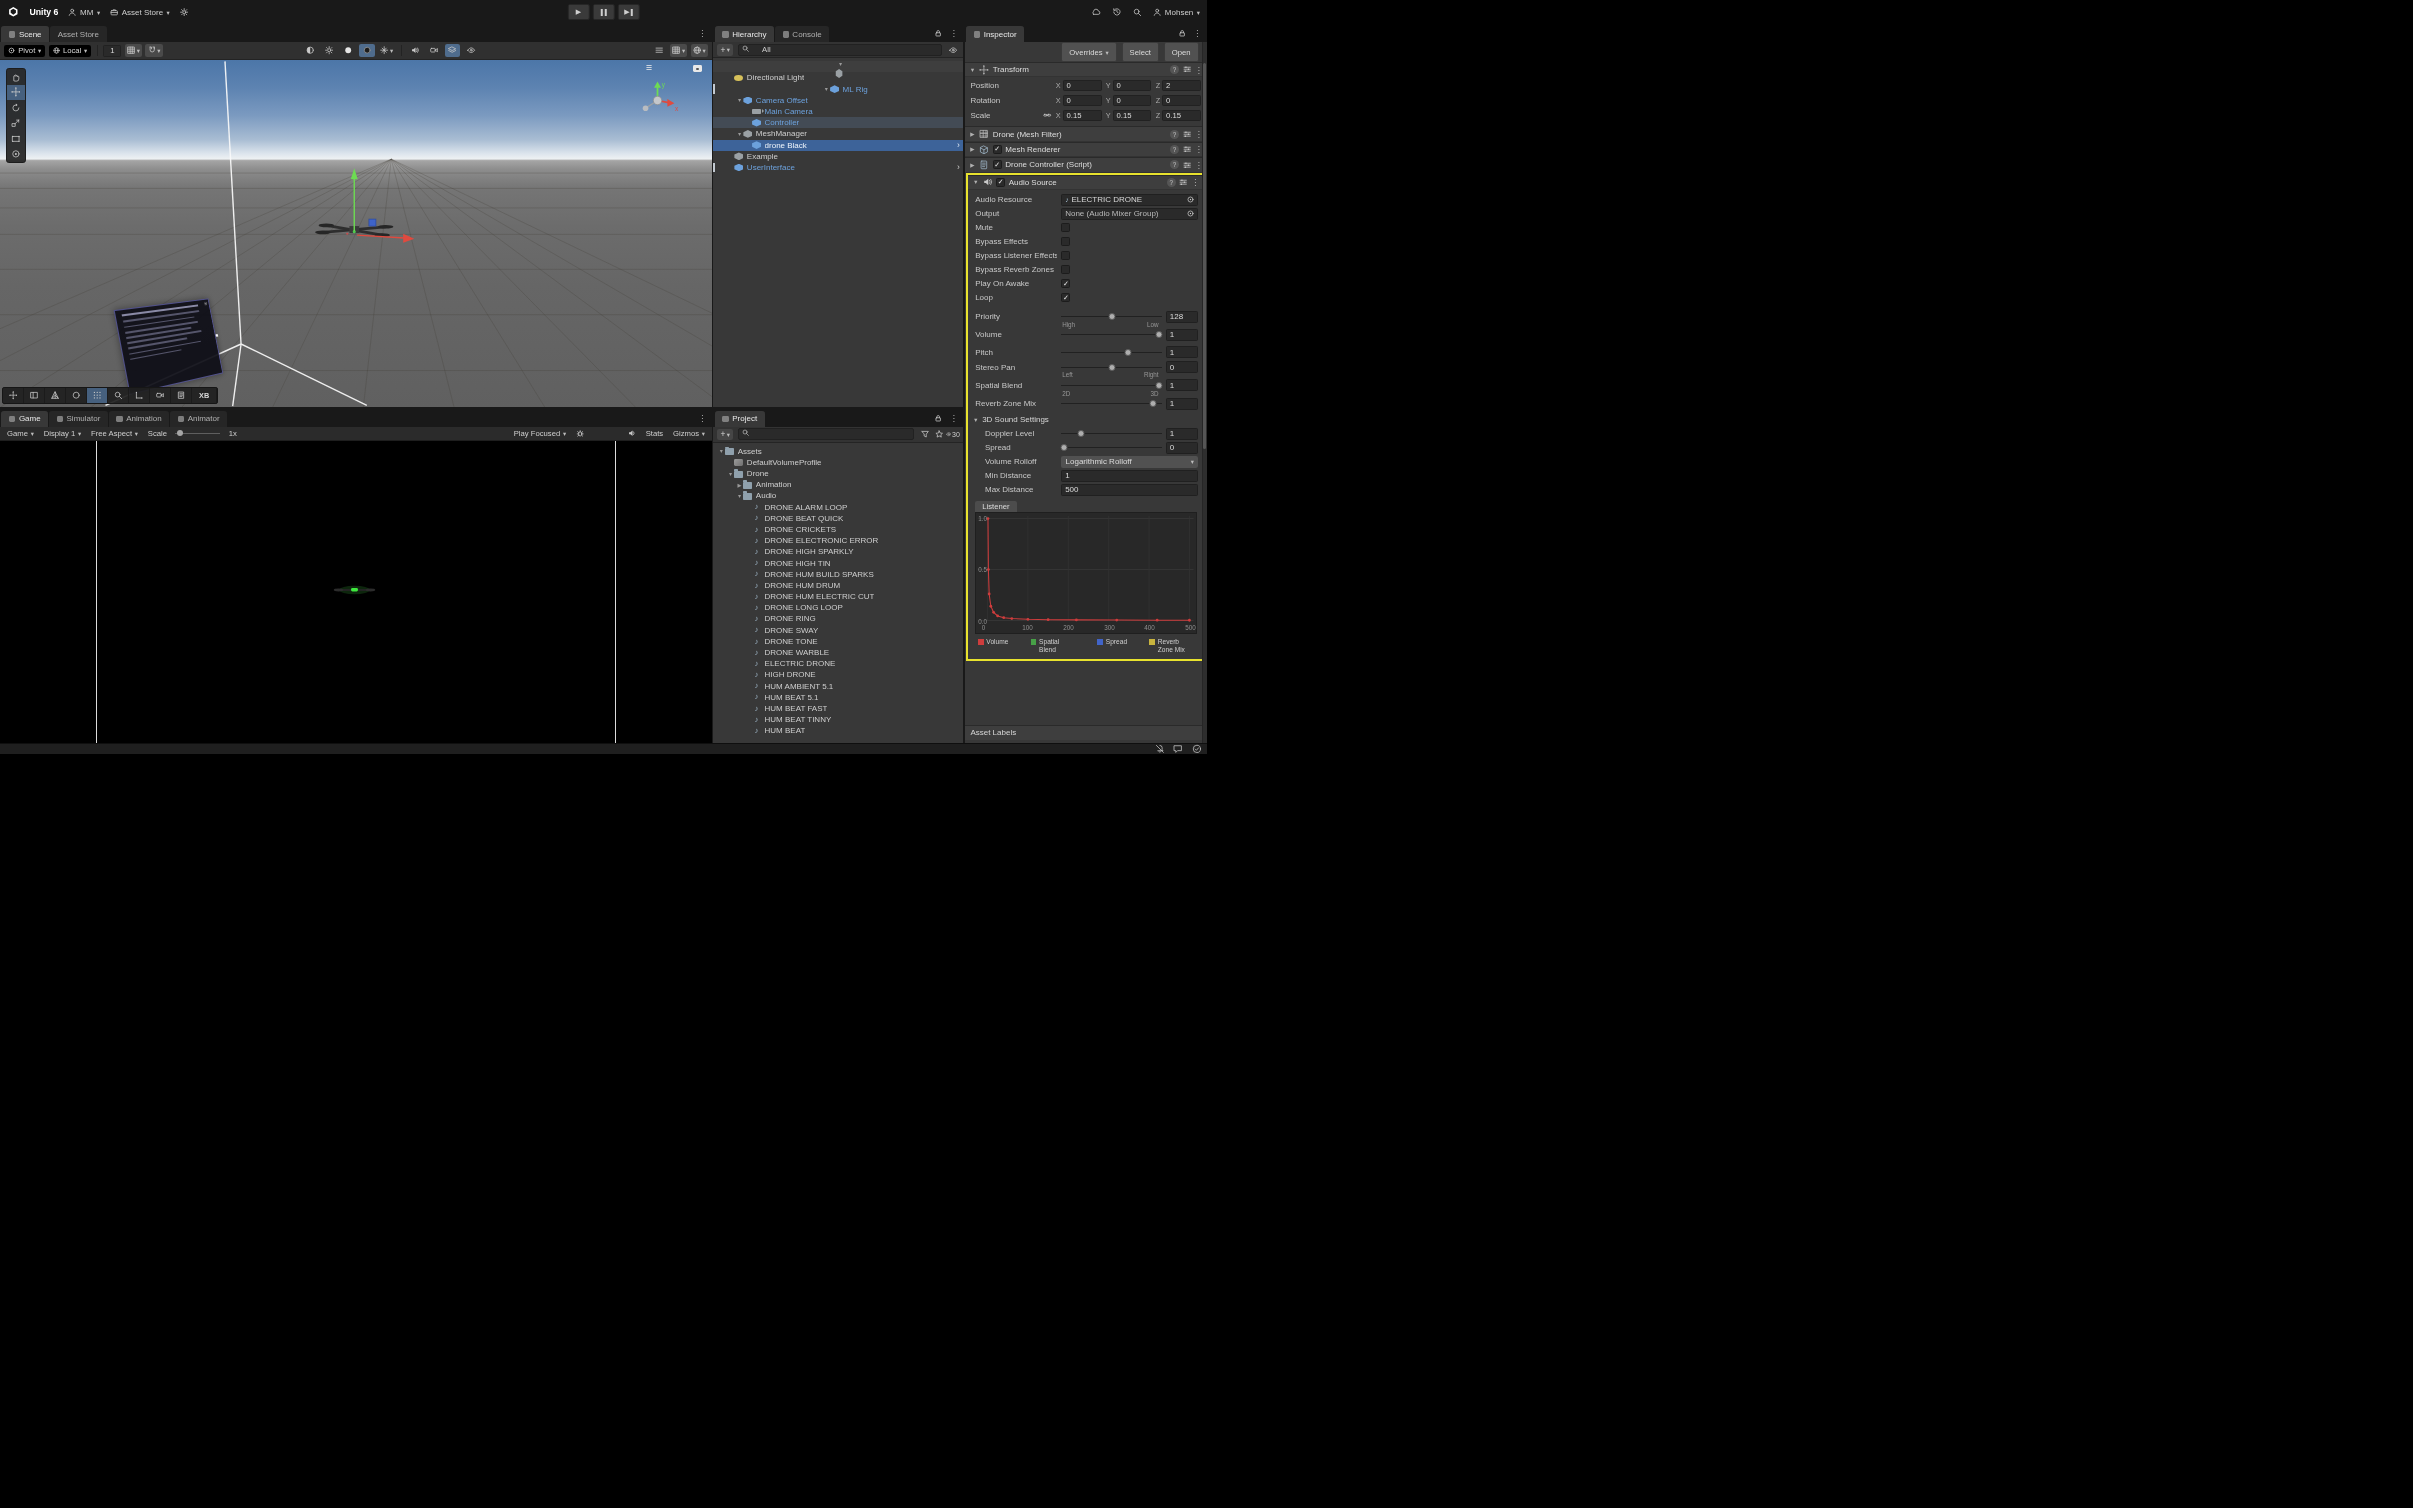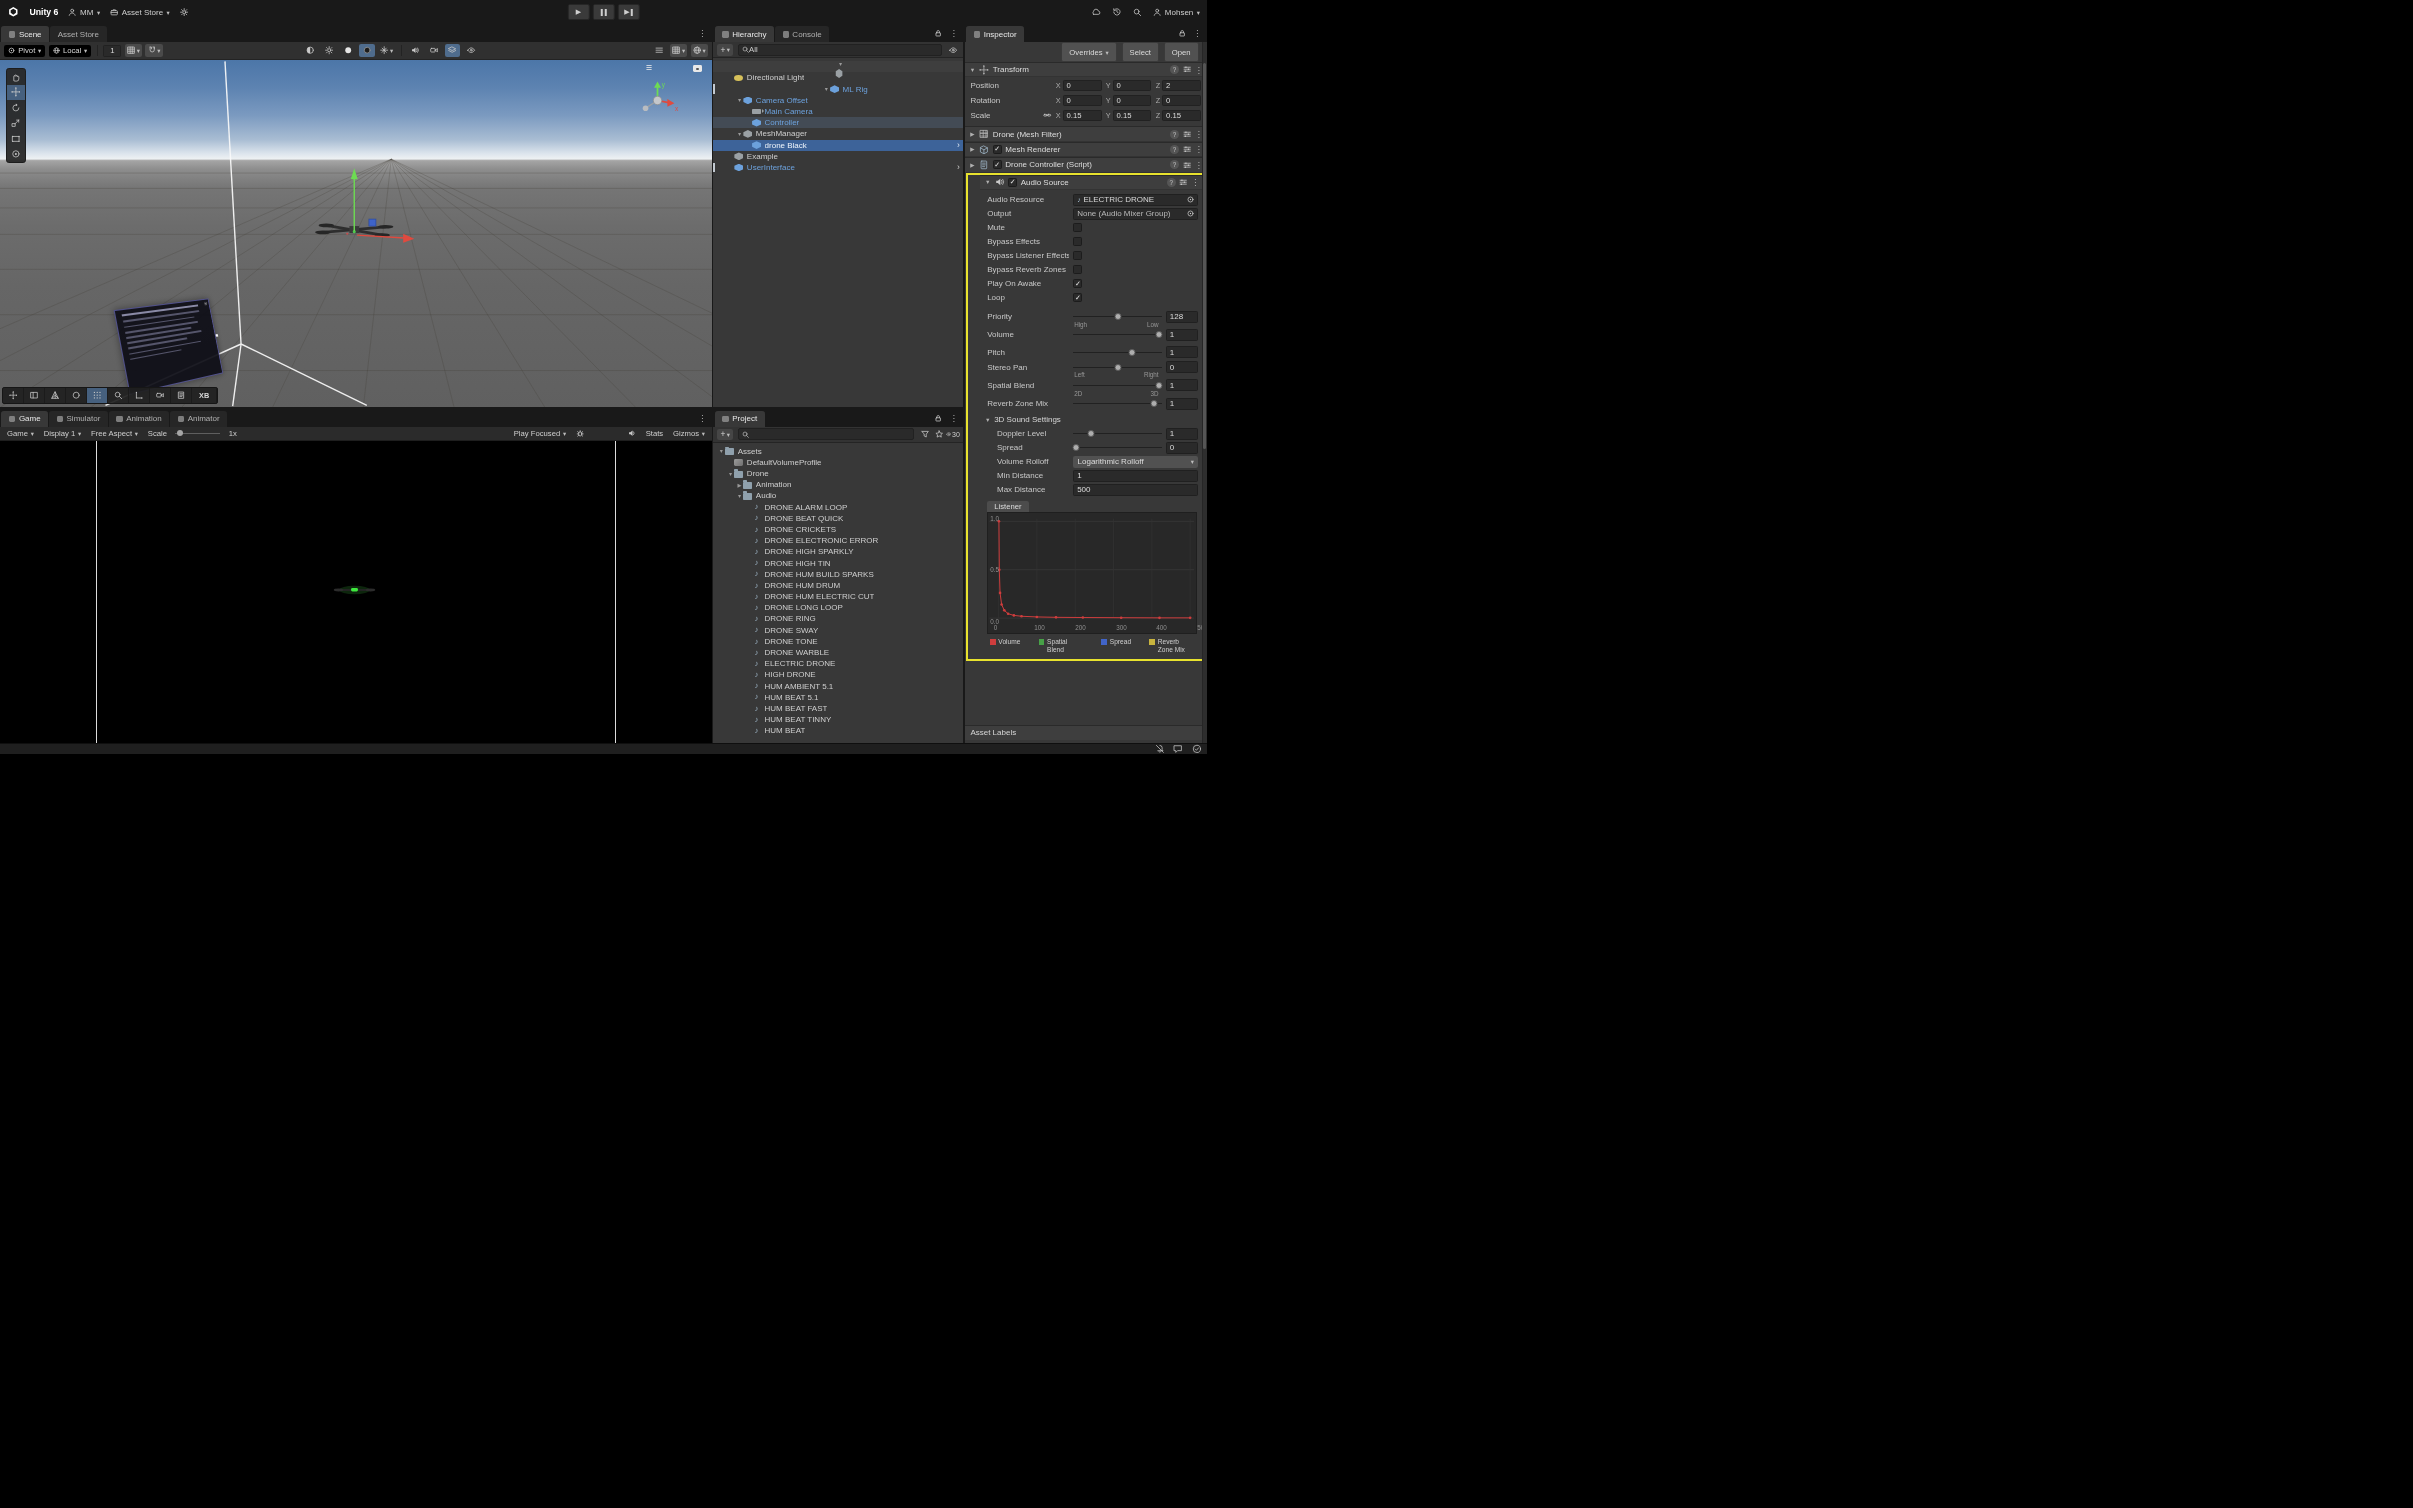--- a/index.html
+++ b/index.html
@@ -76,21 +76,21 @@
   .game-toolbar { height:14.7px; background:#2b2b2b; border-bottom:0.7px solid #1e1e1e; display:flex; align-items:center; padding:0 2.8px; gap:1.4px; flex:0 0 14.7px; font-size:7.7px; }
   .flat { display:flex; align-items:center; gap:2.8px; padding:0 4.2px; color:#cfcfcf; background:none; border:none; font-size:7.7px; }
   .scale-track { position:relative; width:45px; height:1.4px; background:#5f5f5f; margin:0 2.8px; }
   .scale-knob { position:absolute; left:4%; top:-2.8px; width:6.3px; height:6.3px; border-radius:50%; background:#a6a6a6; }
   .game-viewport { position:relative; flex:1; background:#000; overflow:hidden; }
   .gline { position:absolute; top:0; bottom:0; width:1px; background:rgba(250,250,250,.88); }
 
   
   .ptoolbar { height:16px; background:#333333; border-bottom:0.7px solid #242424; display:flex; align-items:center; padding:0 3.5px; flex:0 0 16px; }
   .plus-btn { display:flex; align-items:center; gap:1.4px; background:#464646; border:none; border-radius:2.1px; padding:0.7px 3.5px; color:#d6d6d6; font-size:8.4px; }
-  .search { flex:1; display:flex; align-items:center; gap:0; background:#2a2a2a; border:0.7px solid #212121; border-radius:2.1px; height:12px; padding:0 3.5px; color:#cfcfcf; font-size:7.7px; margin:0 4.2px; }
+  .search { flex:1; display:flex; align-items:flex-start; gap:13px; background:#2a2a2a; border:0.7px solid #212121; border-radius:2.1px; height:12px; padding:0 3.5px; color:#cfcfcf; font-size:7.7px; margin:0 4.2px; }
   .pt-ico { width:14px; height:12px; display:flex; align-items:center; justify-content:center; background:none; border:none; gap:0.7px; color:#cfcfcf; font-size:7px; }
   .tree { flex:1; overflow:hidden; padding-top:2.8px; position:relative; }
   .trow2 { display:flex; align-items:center; height:11.2px; position:relative; font-size:8px; color:#cfcfcf; white-space:nowrap; }
   .trow2.prefab { color:#6ca1dc; }
   .trow2.scene { background:#3e3e3e; font-weight:bold; color:#e8e8e8; }
   .trow2.subhl { background:rgba(90,112,140,.35); }
   .trow2.sel { background:#3d6399; color:#eef4fb; }
   .trow2.sel .expander, .trow2.sel .chev { color:#dce8f5; }
   .expander { width:7.7px; flex:0 0 7.7px; font-size:5.2px; color:#999; text-align:center; }
   .licon { width:9px; height:8.4px; flex:0 0 9px; margin-right:2.8px; display:inline-flex; align-items:center; justify-content:center; }
@@ -122,21 +122,21 @@
   .cb { width:9px; height:9px; background:#2a2a2a; border:0.7px solid #1c1c1c; border-radius:1.4px; display:inline-flex; align-items:center; justify-content:center; color:transparent; font-size:7px; flex:0 0 9px; }
   .cb.on { color:#e6e6e6; }
   .tbody { padding:2.1px 2.8px 4.9px; display:flex; flex-direction:column; gap:2.1px; }
   .trow { display:flex; align-items:center; gap:2.8px; padding:0 2.8px; height:12.6px; }
   .tlab { flex:0 0 70px; color:#c8c8c8; }
   .lnk { flex:0 0 9.8px; display:flex; align-items:center; }
   .axgrp { flex:1; display:flex; gap:4.2px; }
   .ax { flex:1; display:flex; align-items:center; gap:2.1px; }
   .axl { color:#aaa; font-size:7.3px; }
   .axinput { flex:1; height:11.2px; background:#2a2a2a; border:0.7px solid #212121; border-radius:1.4px; padding:0 2.8px; display:flex; align-items:center; font-size:7.7px; color:#dcdcdc; }
-  .ylw { border:2.1px solid #e8e22e; margin:0 1.4px 1.4px; display:flex; flex-direction:column;padding-left:12px; }
+  .ylw { border:2.1px solid #e8e22e; margin:0 1.4px 1.4px; display:flex; flex-direction:column; }
   .arow { display:flex; align-items:center; min-height:14px; padding:0 5.6px 0 7px; gap:4.2px; }
   .alabel { flex:0 0 82px; color:#c8c8c8; overflow:hidden; white-space:nowrap; }
   .alabel.ind { padding-left:9.8px; }
   .objfield { flex:1; display:flex; align-items:center; gap:2.8px; background:#2a2a2a; border:0.7px solid #202020; border-radius:1.4px; height:12px; padding:0 2.8px; color:#d8d8d8; }
   .objfield .note { color:#9fb6c8; font-size:7px; }
   .objfield .pick { margin-left:auto; display:flex; }
   .txtfield { flex:1; height:12px; background:#2a2a2a; border:0.7px solid #202020; border-radius:1.4px; padding:0 2.8px; display:flex; align-items:center; color:#dcdcdc; }
   .ddfield { flex:1; height:12px; background:#515151; border-radius:2.1px; padding:0 4.2px; display:flex; align-items:center; color:#dcdcdc; }
   .ddfield .dd-ar { margin-left:auto; }
   .slider { flex:1; position:relative; height:8.4px; }

